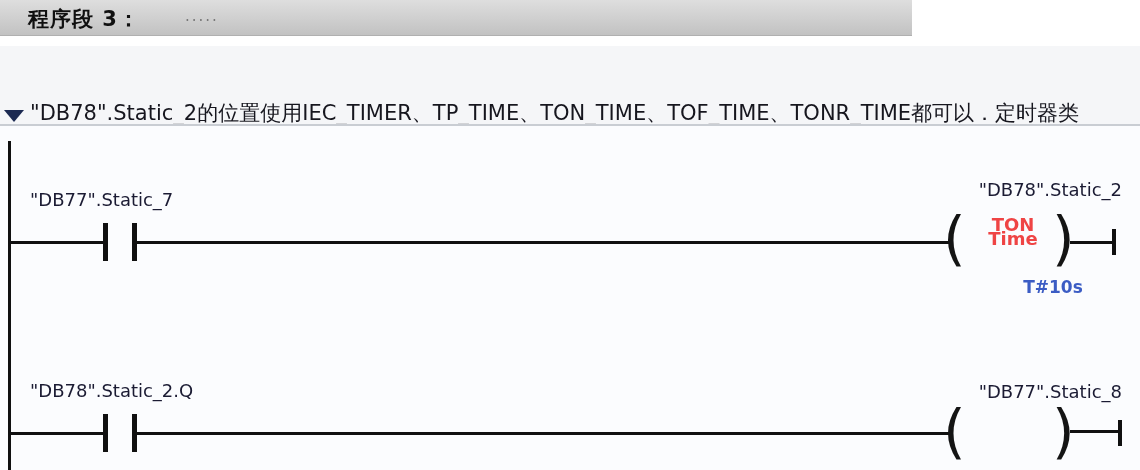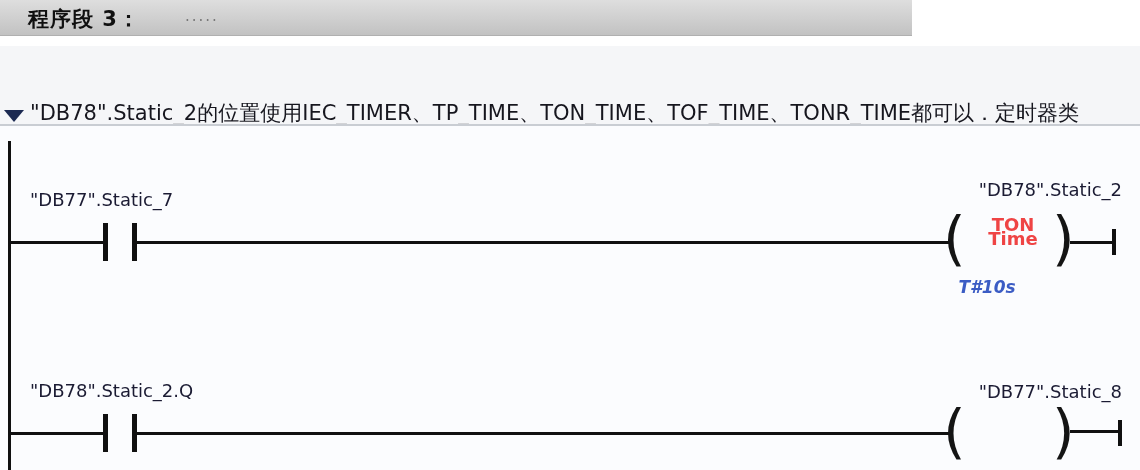--- a/index.html
+++ b/index.html
@@ -116,21 +116,21 @@
 
     <span class="operand right" style="left:930px; top:179px; width:192px;">"DB78".Static_2</span>
 
     <div>
       <span class="paren" style="left:943px; top:211px;">(</span>
       <span class="paren" style="left:1052px; top:211px;">)</span>
       <span class="coil-type" style="left:971px; top:214px;">TON</span>
       <span class="coil-type" style="left:971px; top:228px;">Time</span>
     </div>
 
-    <span class="time-value" style="left:945px; top:277px;font-style:italic;">T#10s</span>
+    <span class="time-value" style="left:1011px; top:277px;">T#10s</span>
 
     <div class="wire" style="left:1070px; top:241px; width:44px;"></div>
     <div class="tbar" style="left:1112px; top:229px;"></div>
   </div>
 
   <div>
     <div class="wire" style="left:8px; top:432px; width:95px;"></div>
 
     <span class="operand" style="left:30px; top:380px;">"DB78".Static_2.Q</span>
 

